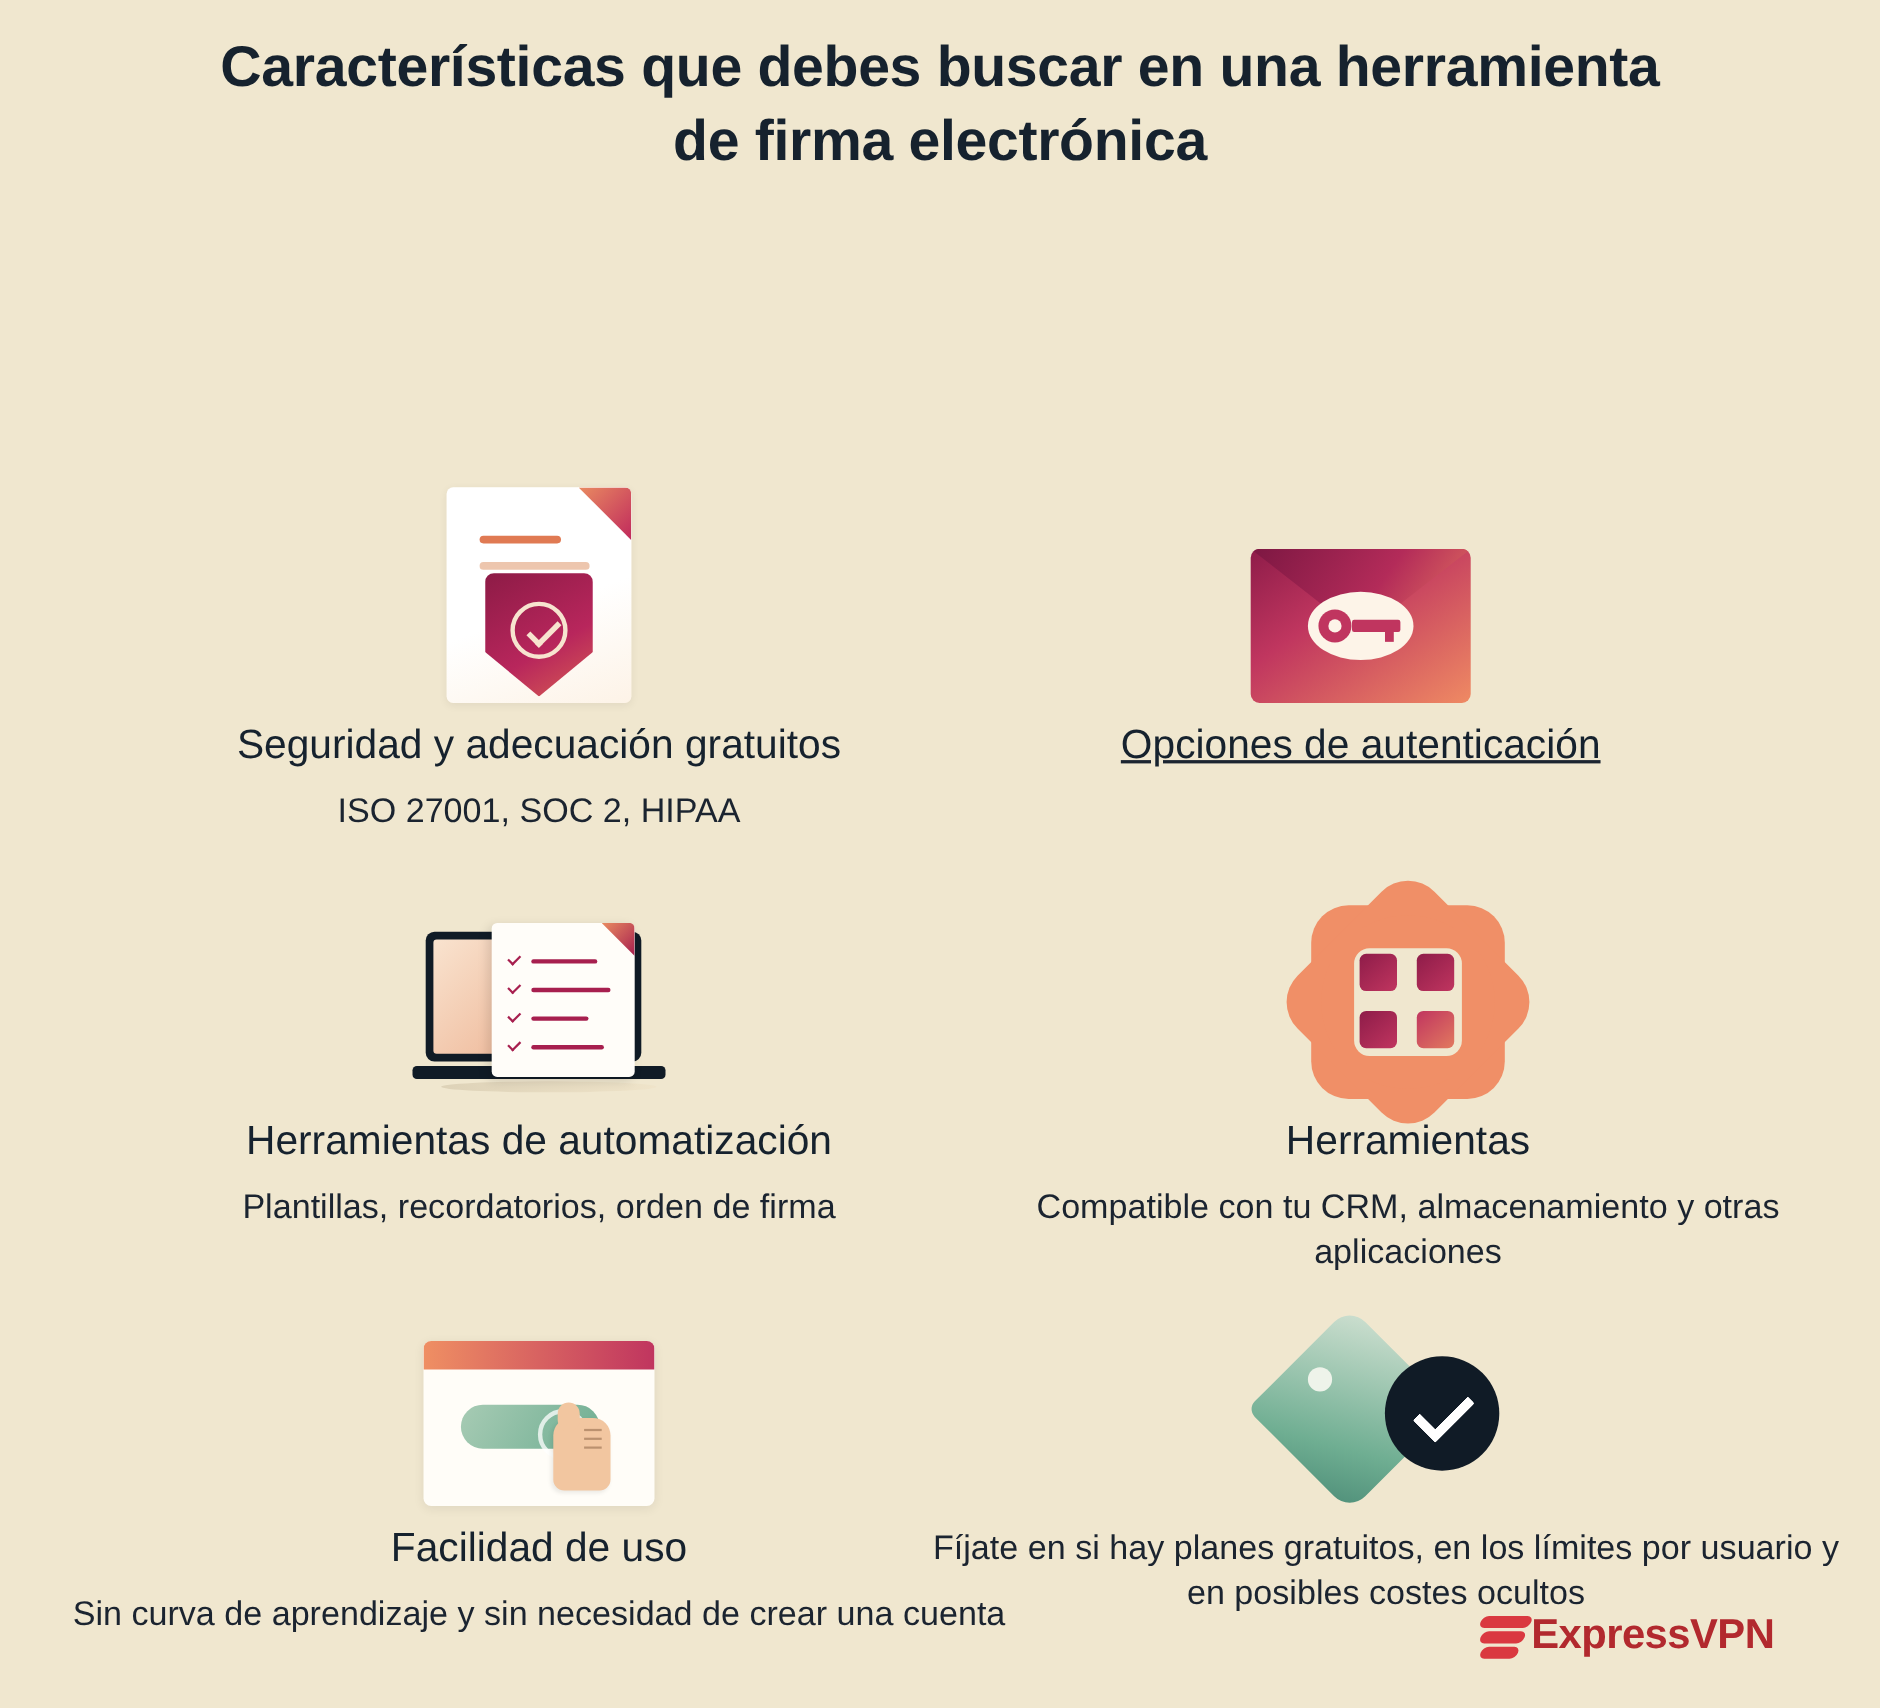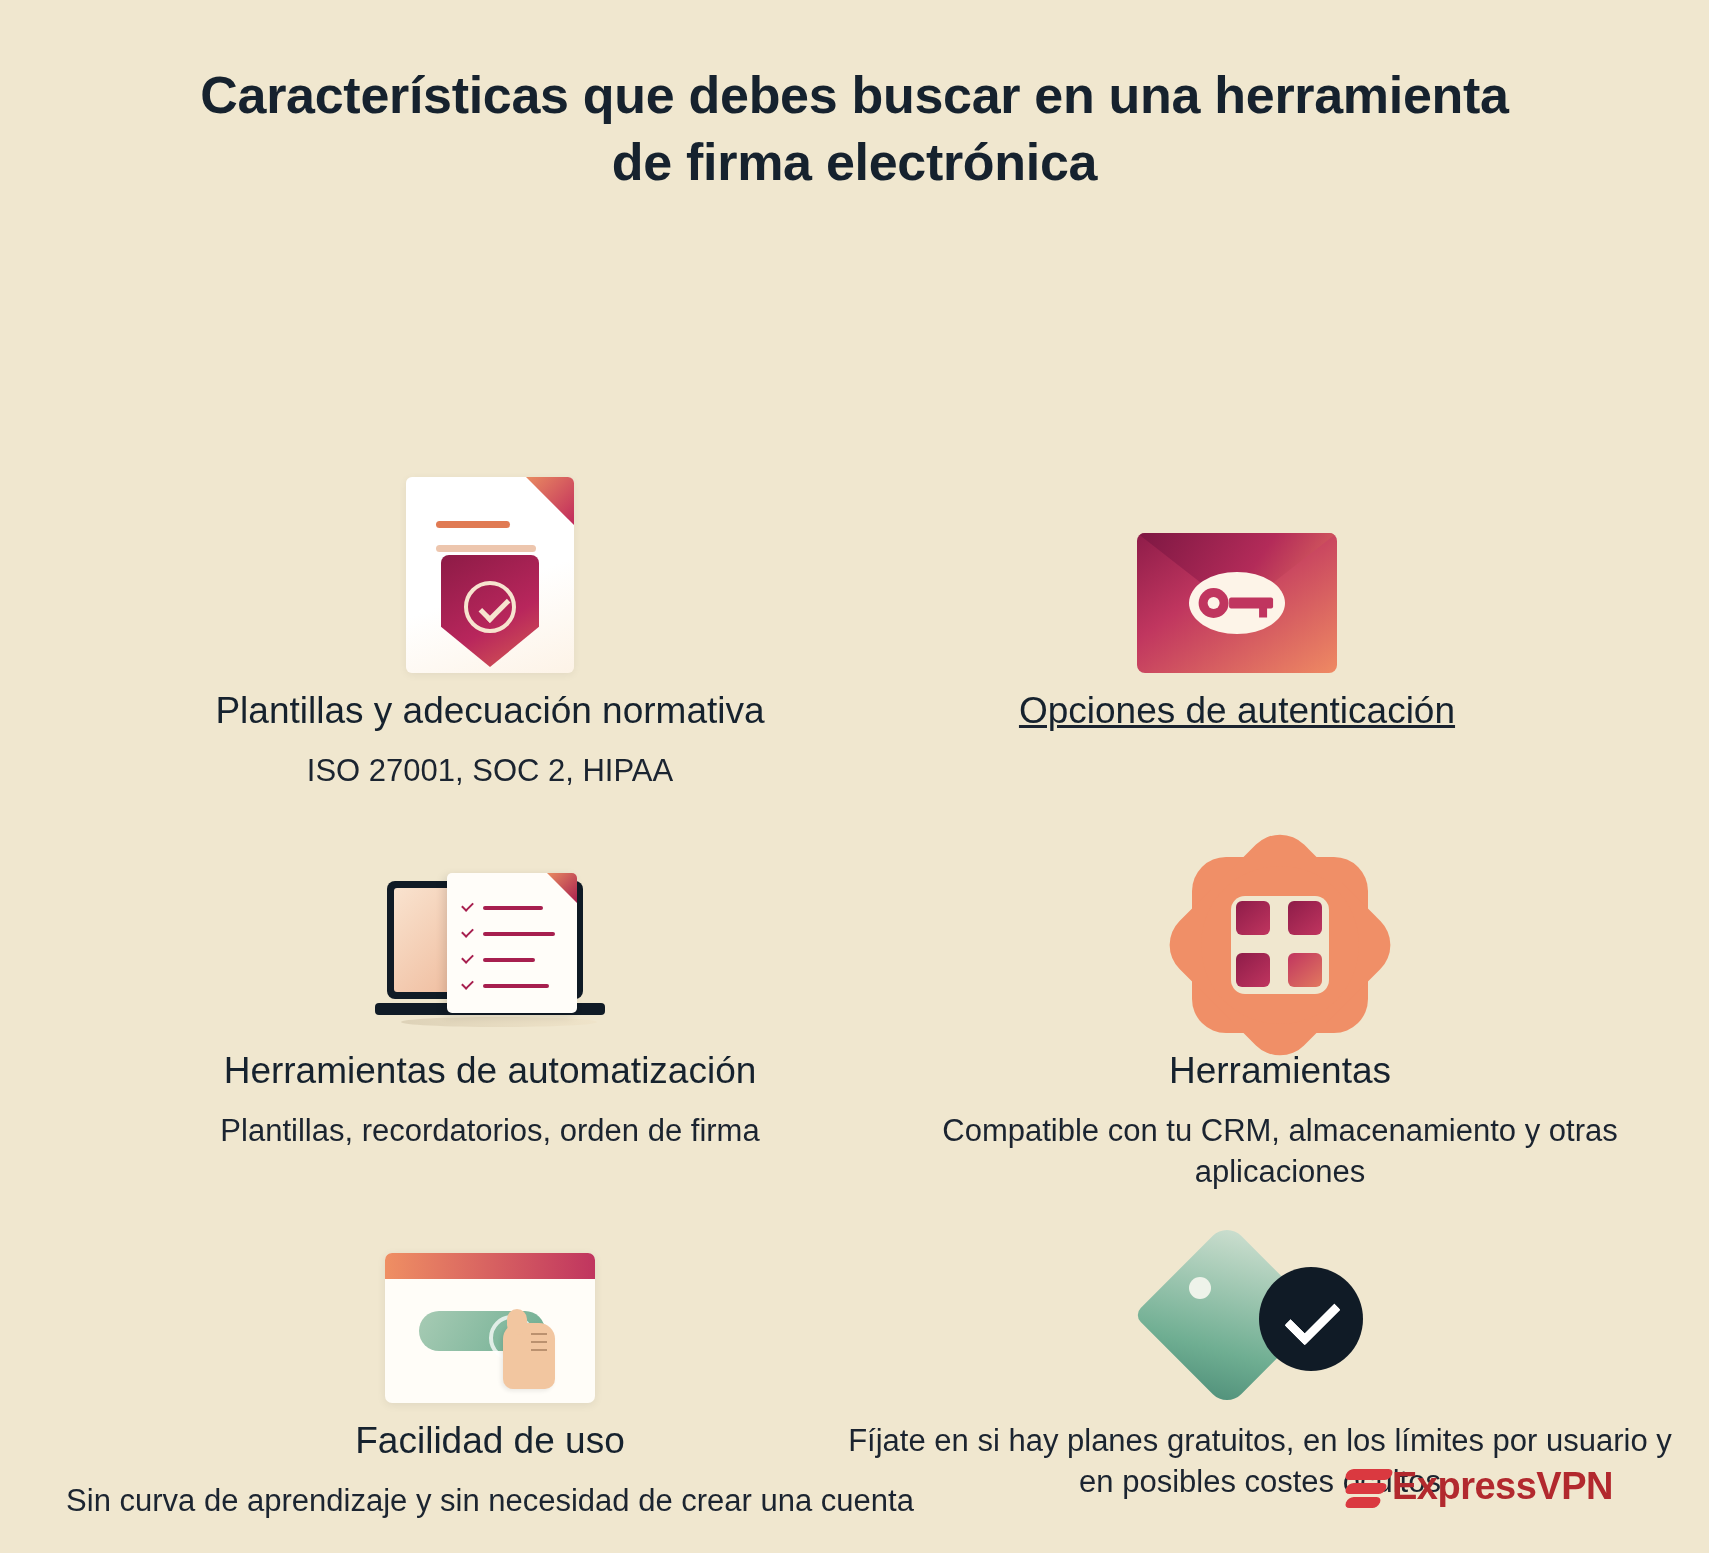--- a/index.html
+++ b/index.html
@@ -21,21 +21,21 @@
     position: relative;
     box-sizing: border-box;
     padding: 0;
   }
   .title {
     text-align: center;
     font-size: 52px;
     line-height: 1.28;
     font-weight: bold;
     color: #16222e;
-    padding: 62px 190px 0 190px;
+    padding: 28px 190px 0 190px;
     box-sizing: border-box;
     letter-spacing: -0.3px;
   }
 
   .grid {
     position: relative;
     margin-top: 28px;
   }
 
   .card {
@@ -447,21 +447,21 @@
       <div class="icon-wrap">
         <div class="ico-doc">
           <div class="page"></div>
           <div class="fold"></div>
           <div class="line l1"></div>
           <div class="line l2"></div>
           <div class="shield"></div>
           <div class="tick"></div>
         </div>
       </div>
-      <div class="card-title">Plantillas y adecuación normativa</div>
+      <div class="card-title">Seguridad y adecuación gratuitos</div>
       <div class="card-desc">ISO 27001, SOC 2, HIPAA</div>
     </div>
 
     <div class="card" id="card-auth">
       <div class="icon-wrap">
         <div class="ico-env">
           <div class="body"></div>
           <div class="flap"></div>
           <div class="oval"></div>
           <div class="keyhead"></div>

